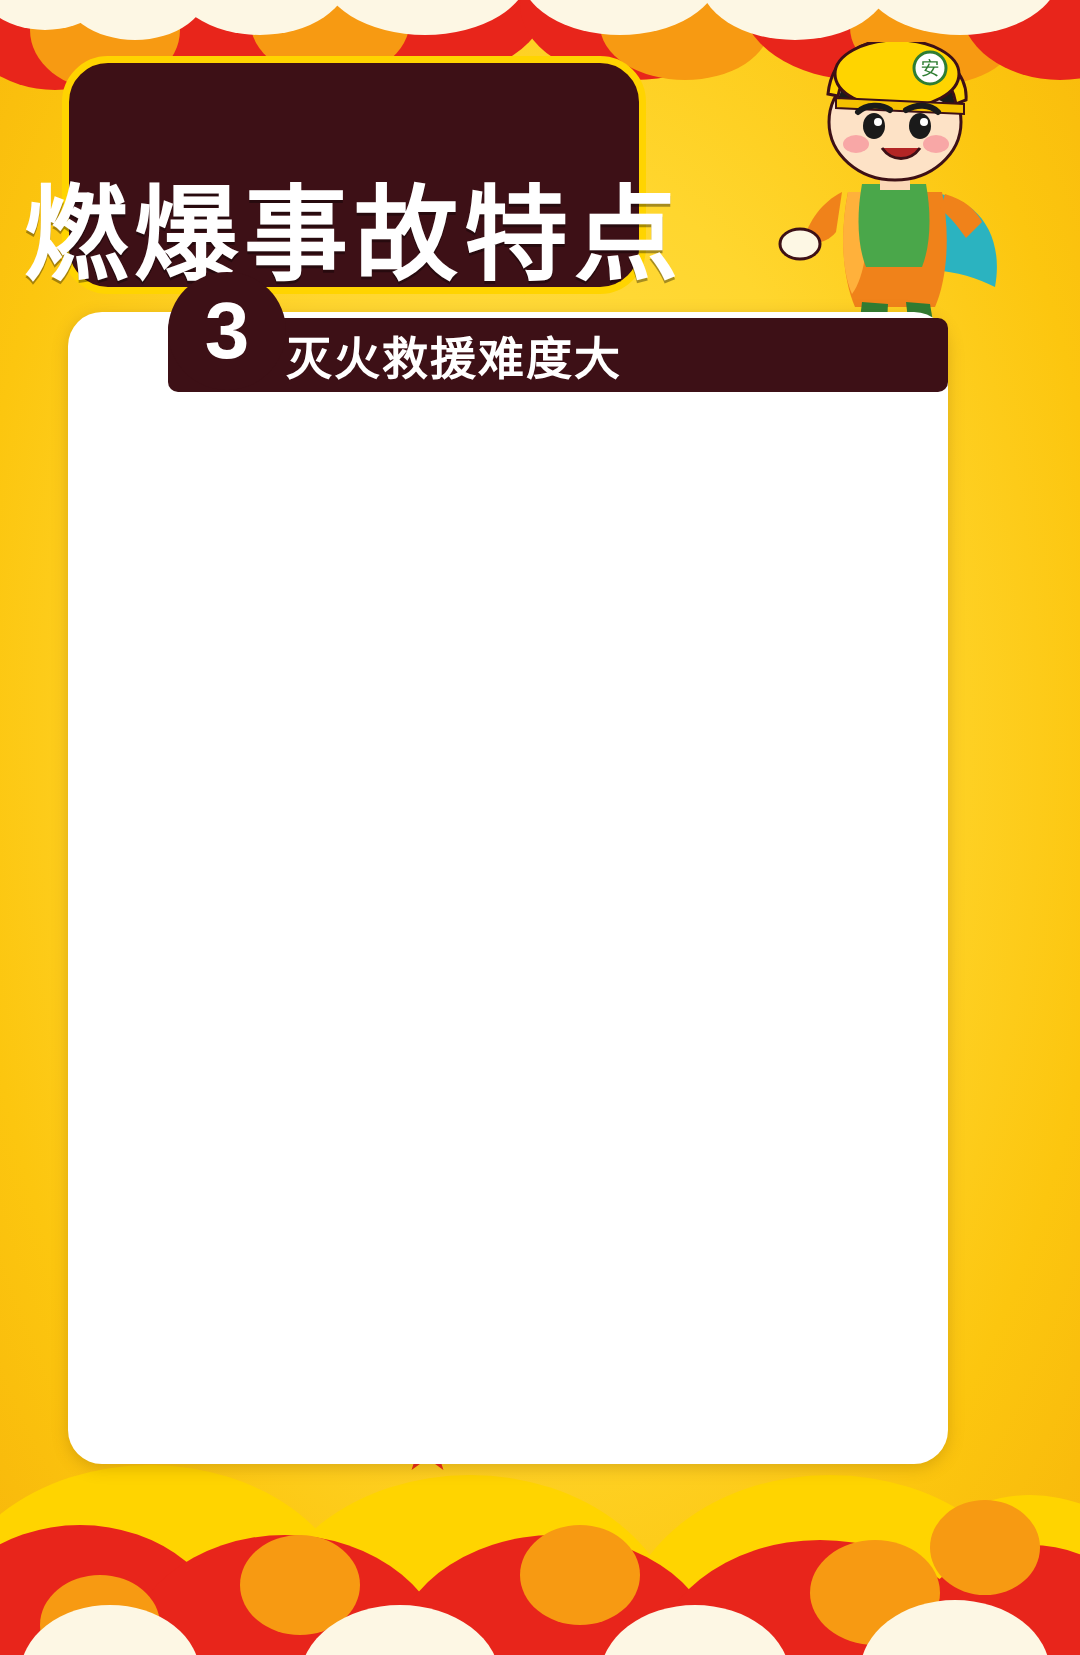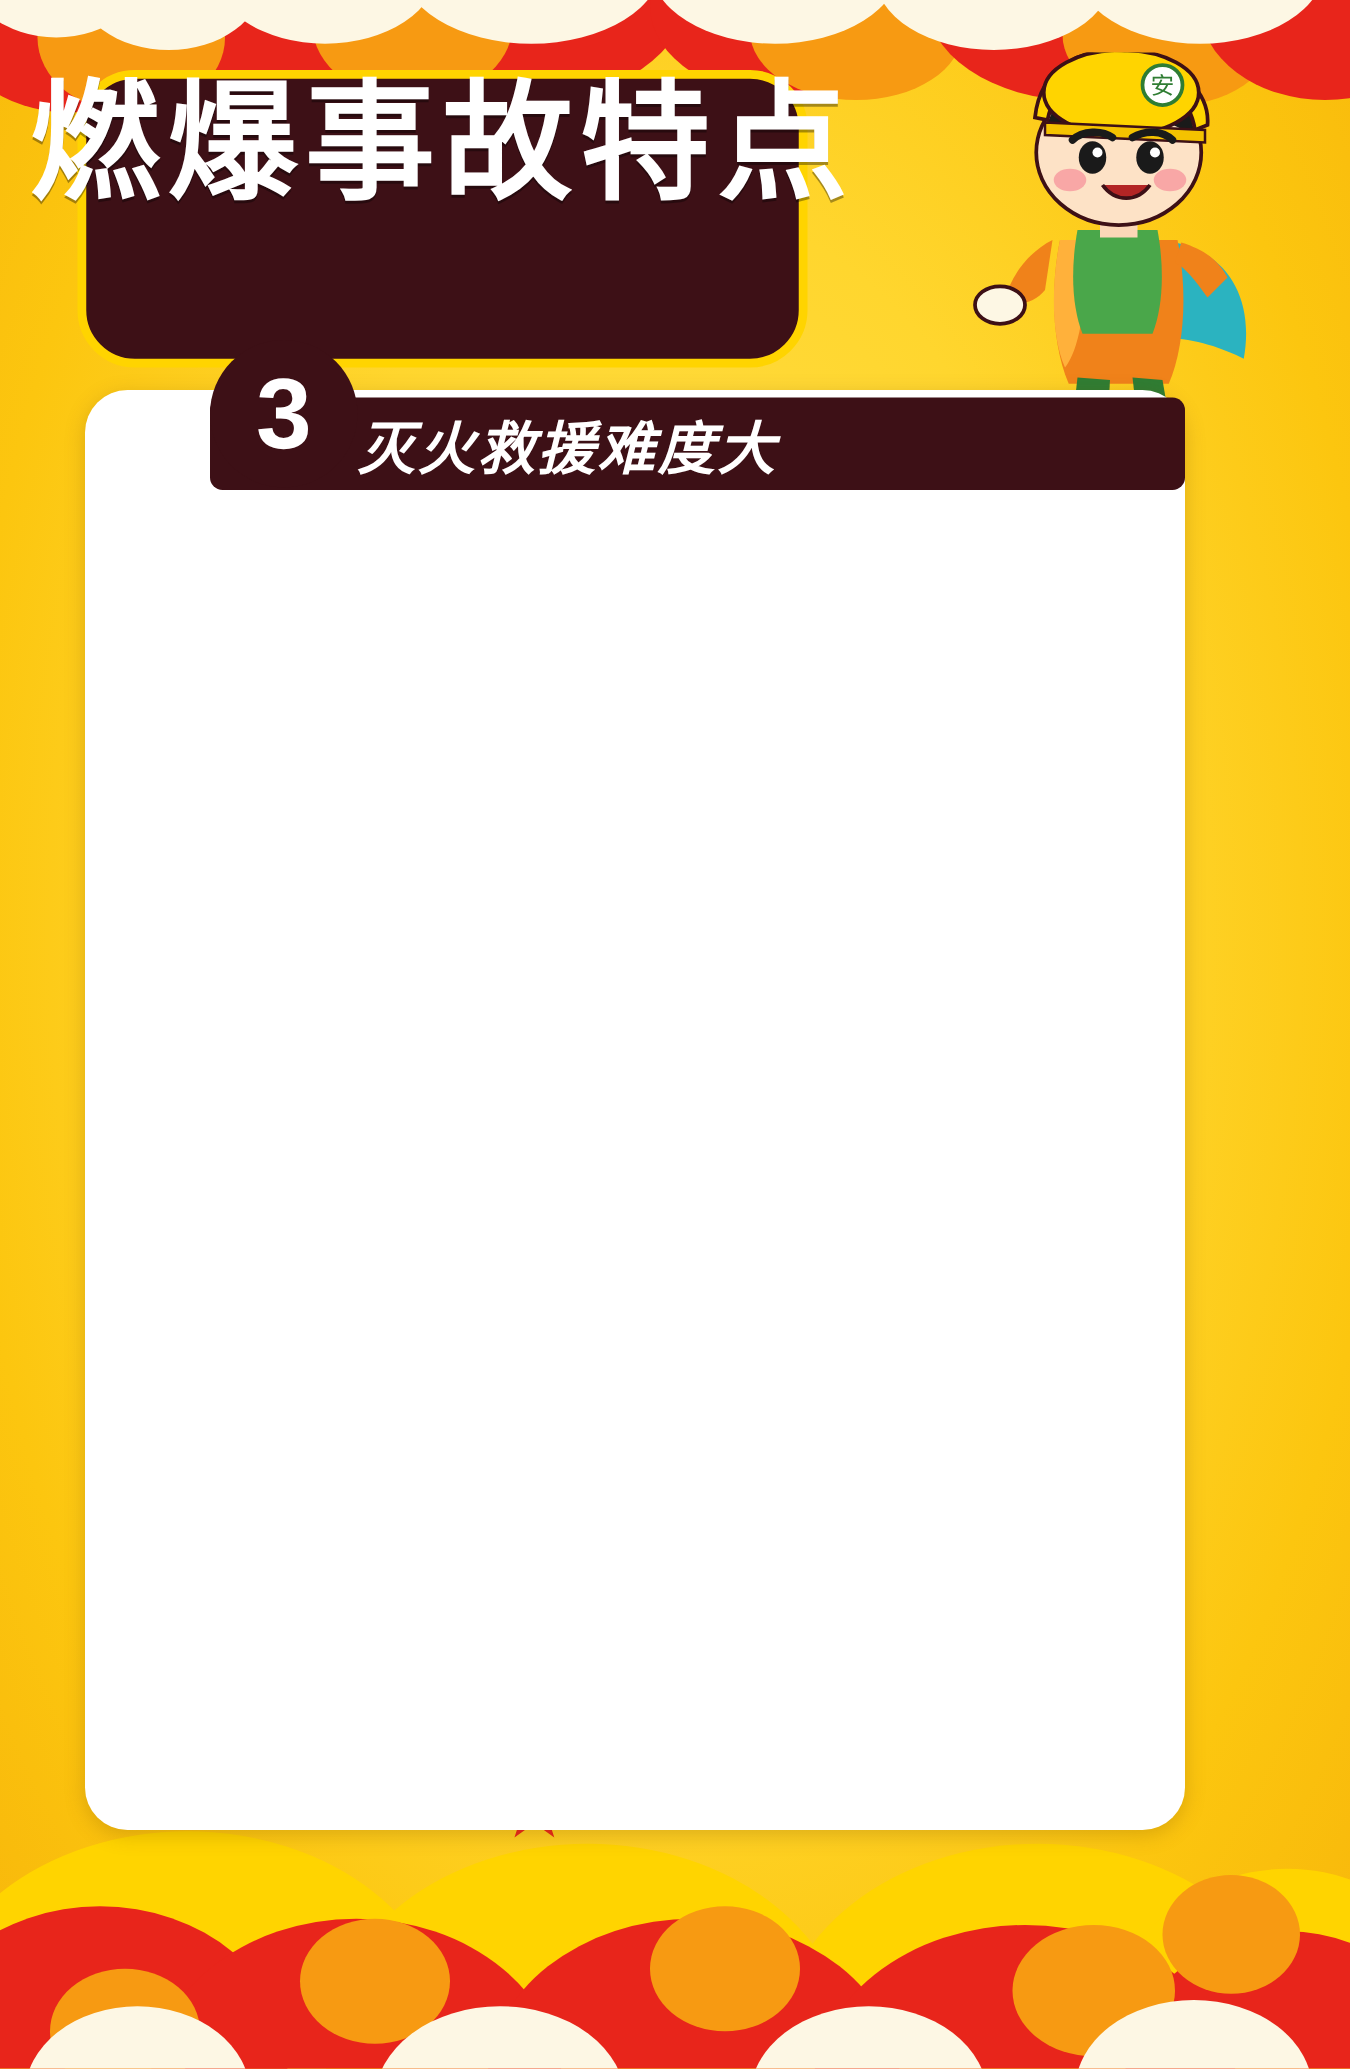--- a/index.html
+++ b/index.html
@@ -69,21 +69,21 @@
     position: absolute;
     left: 62px;
     top: 56px;
     width: 584px;
     height: 238px;
     background: #3d1016;
     border: 7px solid #ffd400;
     border-radius: 46px;
     box-sizing: border-box;
     display: flex;
-    align-items: flex-start;
+    align-items: flex-end;
     justify-content: center;
   }
   .title-text {
     color: #ffffff;
     font-size: 104px;
     font-weight: bold;
     letter-spacing: 6px;
     line-height: 1;
     white-space: nowrap;
     text-shadow: 0 3px 0 rgba(0,0,0,0.35);
@@ -121,21 +121,20 @@
     display: flex;
     align-items: center;
   }
   .section-bar-label {
     color: #ffffff;
     font-size: 46px;
     font-weight: bold;
     letter-spacing: 2px;
     margin-left: 118px;
     white-space: nowrap;
-    font-style: italic;
   }
 
   .section-number {
     position: absolute;
     left: 168px;
     top: 272px;
     width: 118px;
     height: 118px;
     background: #3d1016;
     border-radius: 50%;

